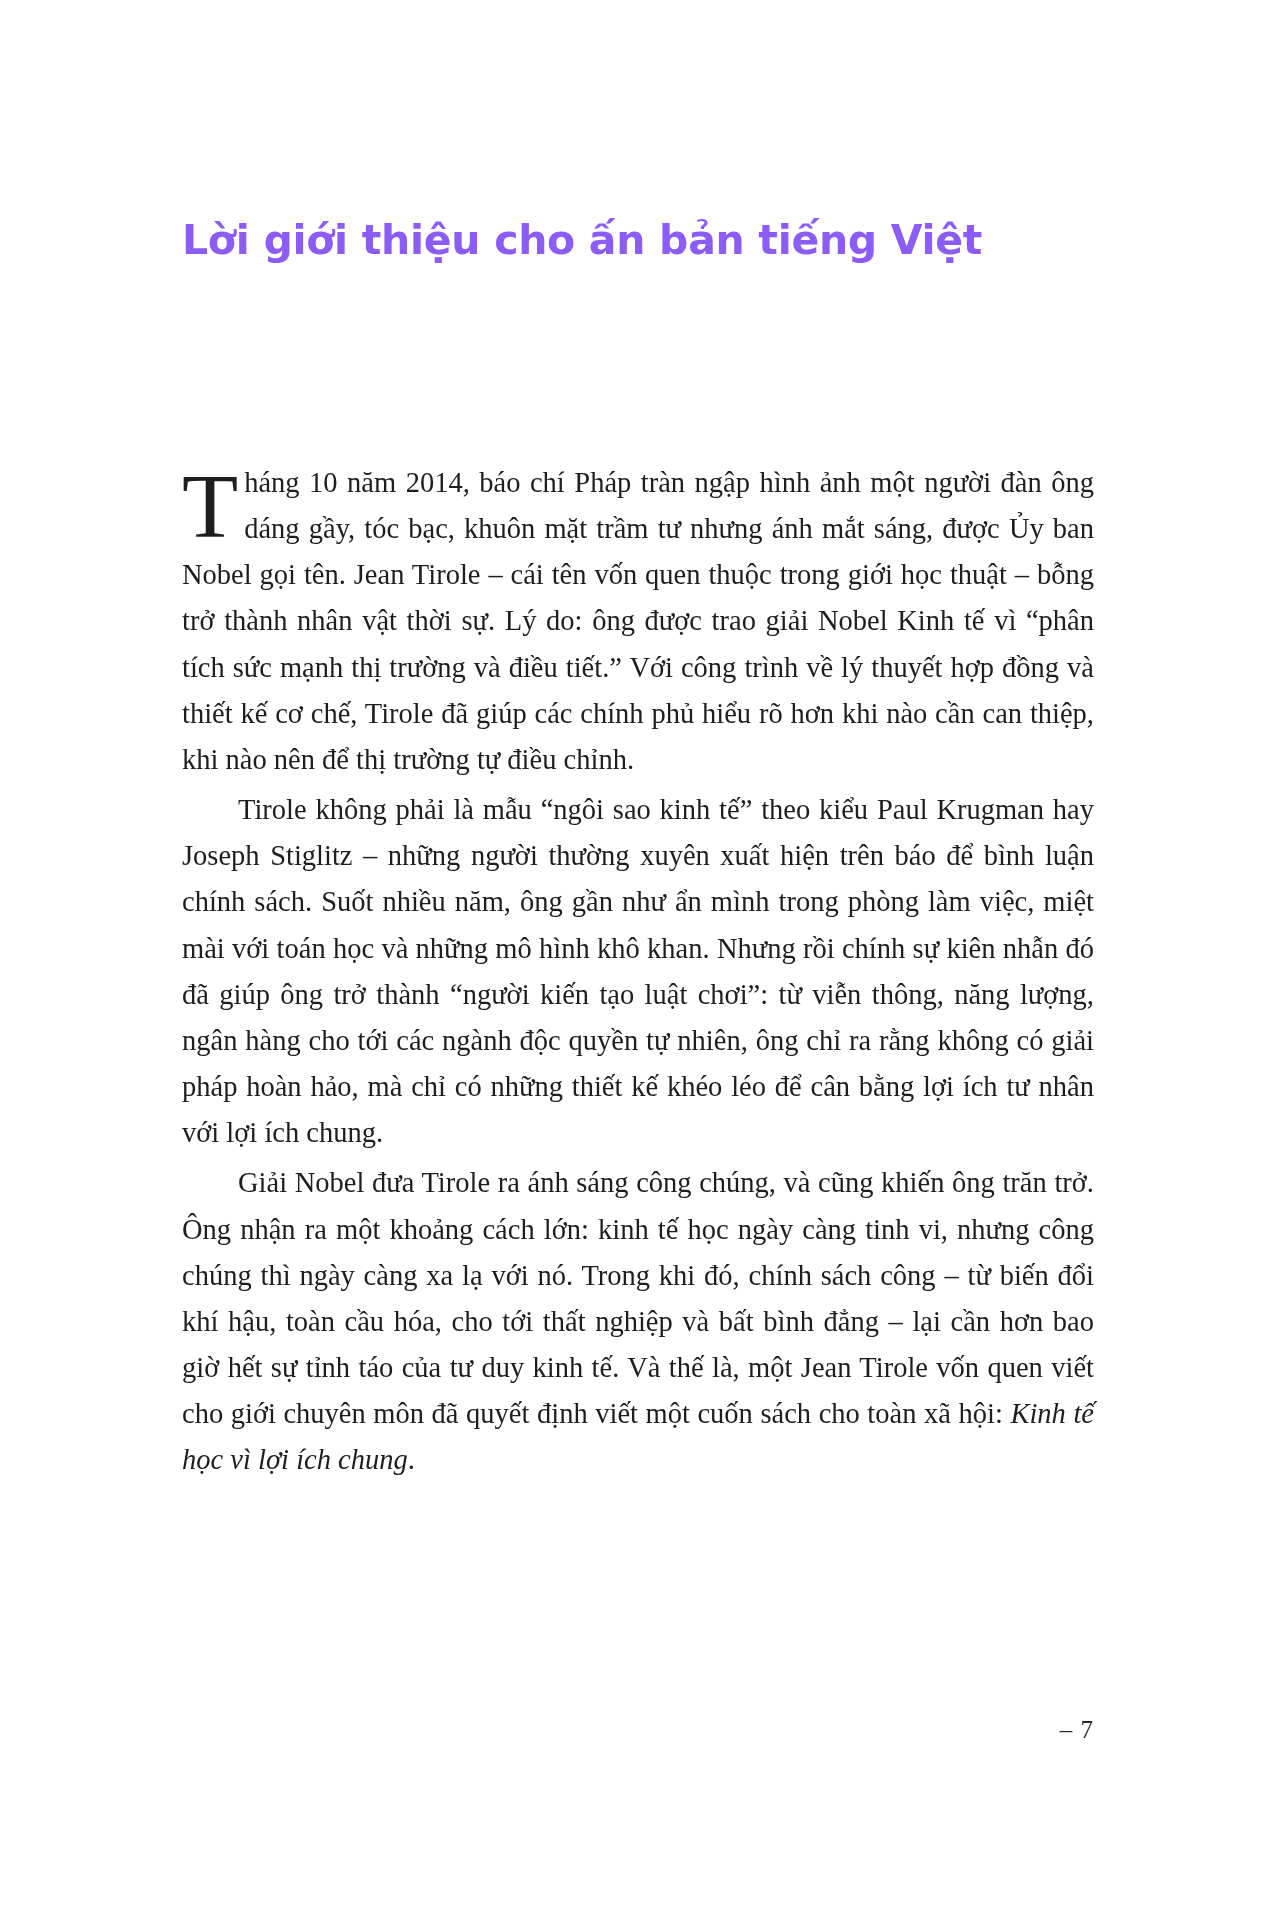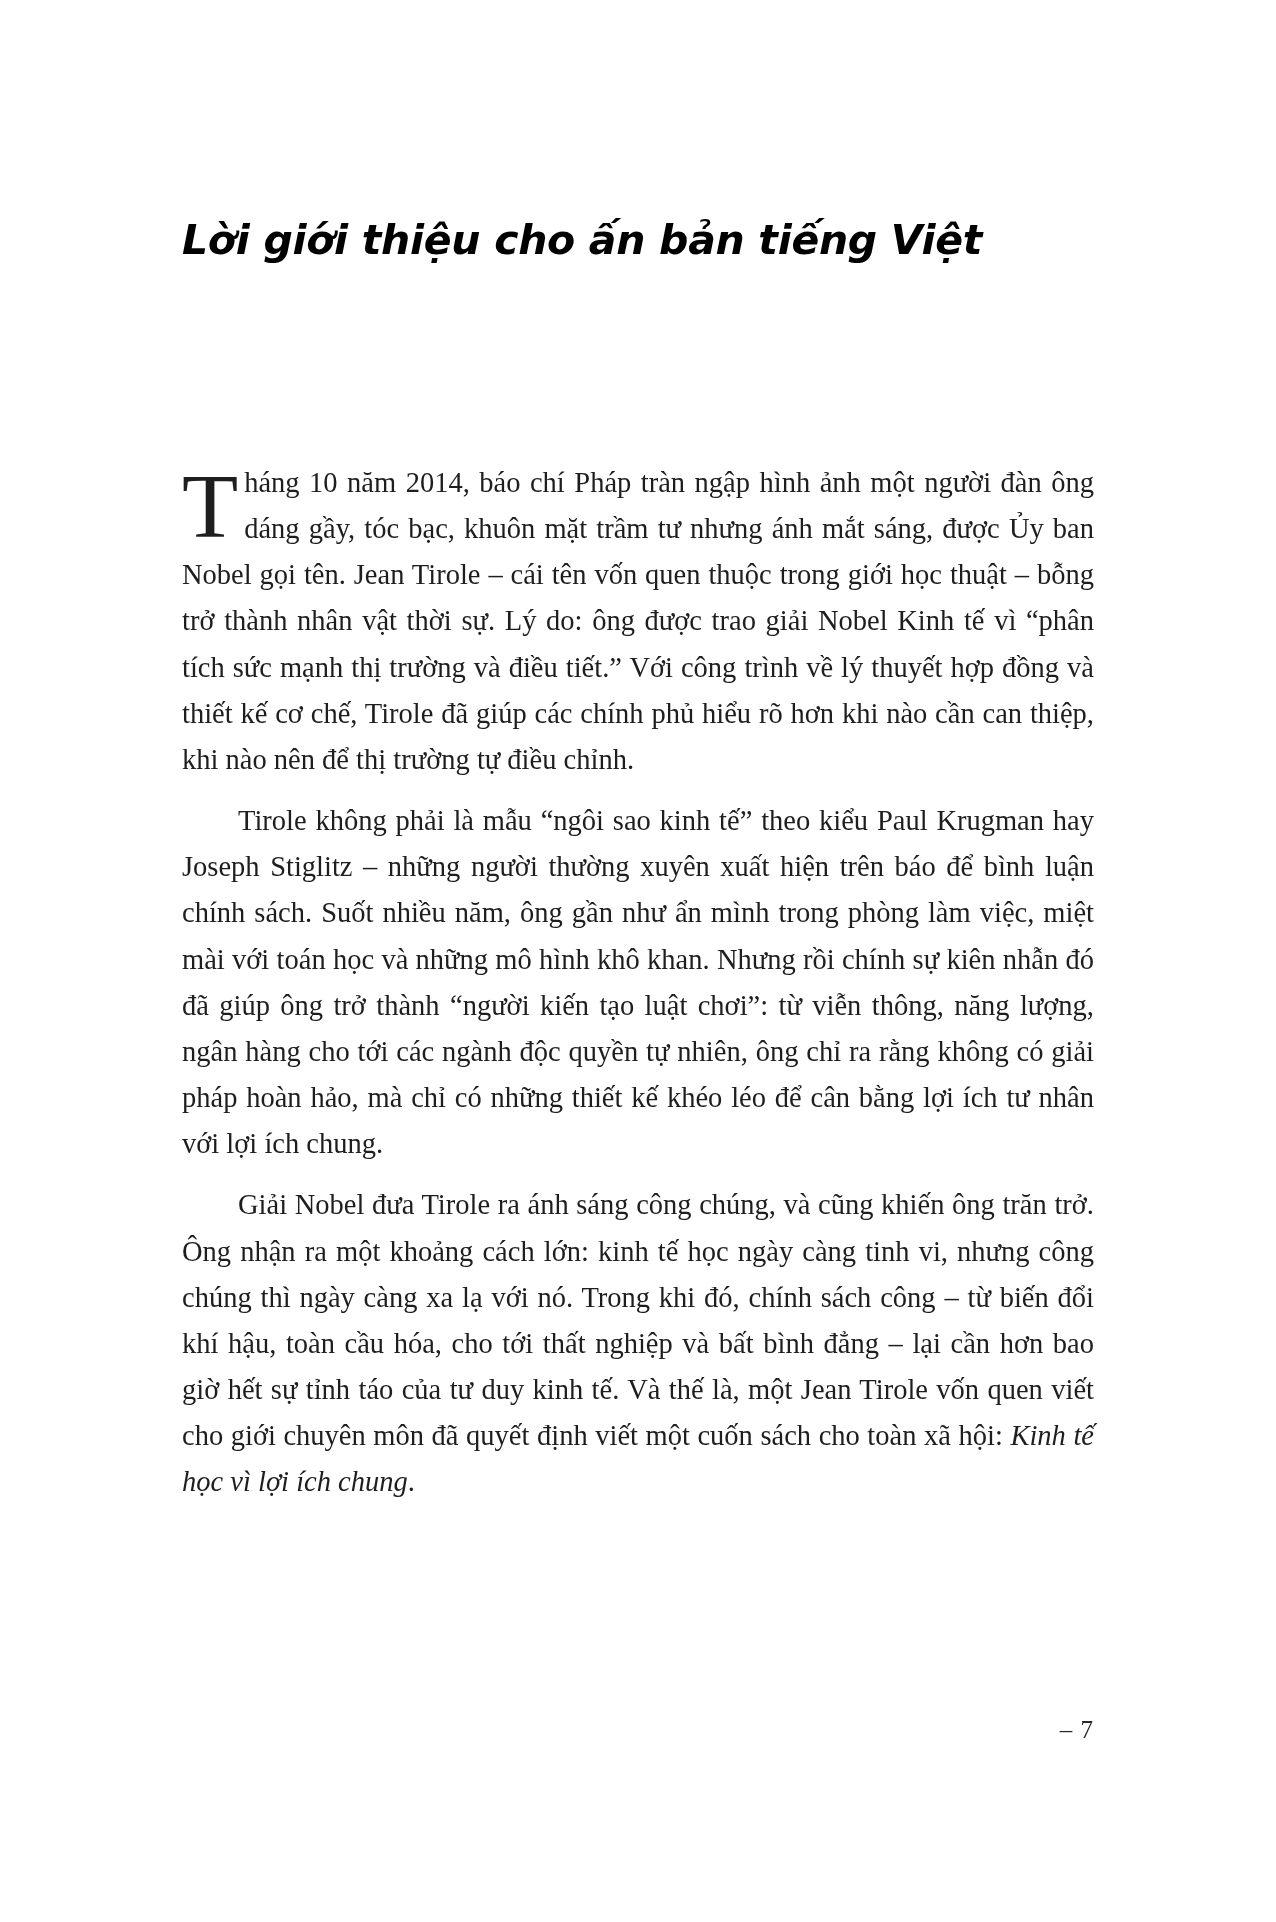--- a/index.html
+++ b/index.html
@@ -25,42 +25,41 @@
   }
   .title {
     position: absolute;
     left: 182px;
     top: 188px;
     width: 920px;
     font-family: "DejaVu Sans", sans-serif;
     font-weight: bold;
     font-size: 41px;
     letter-spacing: -0.3px;
-    color: #000000;
+    color: #8b5cf6;
     line-height: 1.25;
-    font-style: italic;
   }
   .body-col {
     position: absolute;
     left: 182px;
     top: 460px;
     width: 912px;
   }
   p.para {
     margin: 0;
     font-size: 28.5px;
     line-height: 1.62;
     text-align: justify;
     text-justify: inter-word;
     color: #1e1e1e;
     hyphens: none;
   }
   p.para + p.para {
     text-indent: 56px;
-    margin-top: 15px;
+    margin-top: 4px;
   }
   .dropcap-para {
     position: relative;
     min-height: 96px;
   }
   .dropcap {
     float: left;
     font-size: 92px;
     line-height: 0.84;
     padding: 6px 6px 0 0;

